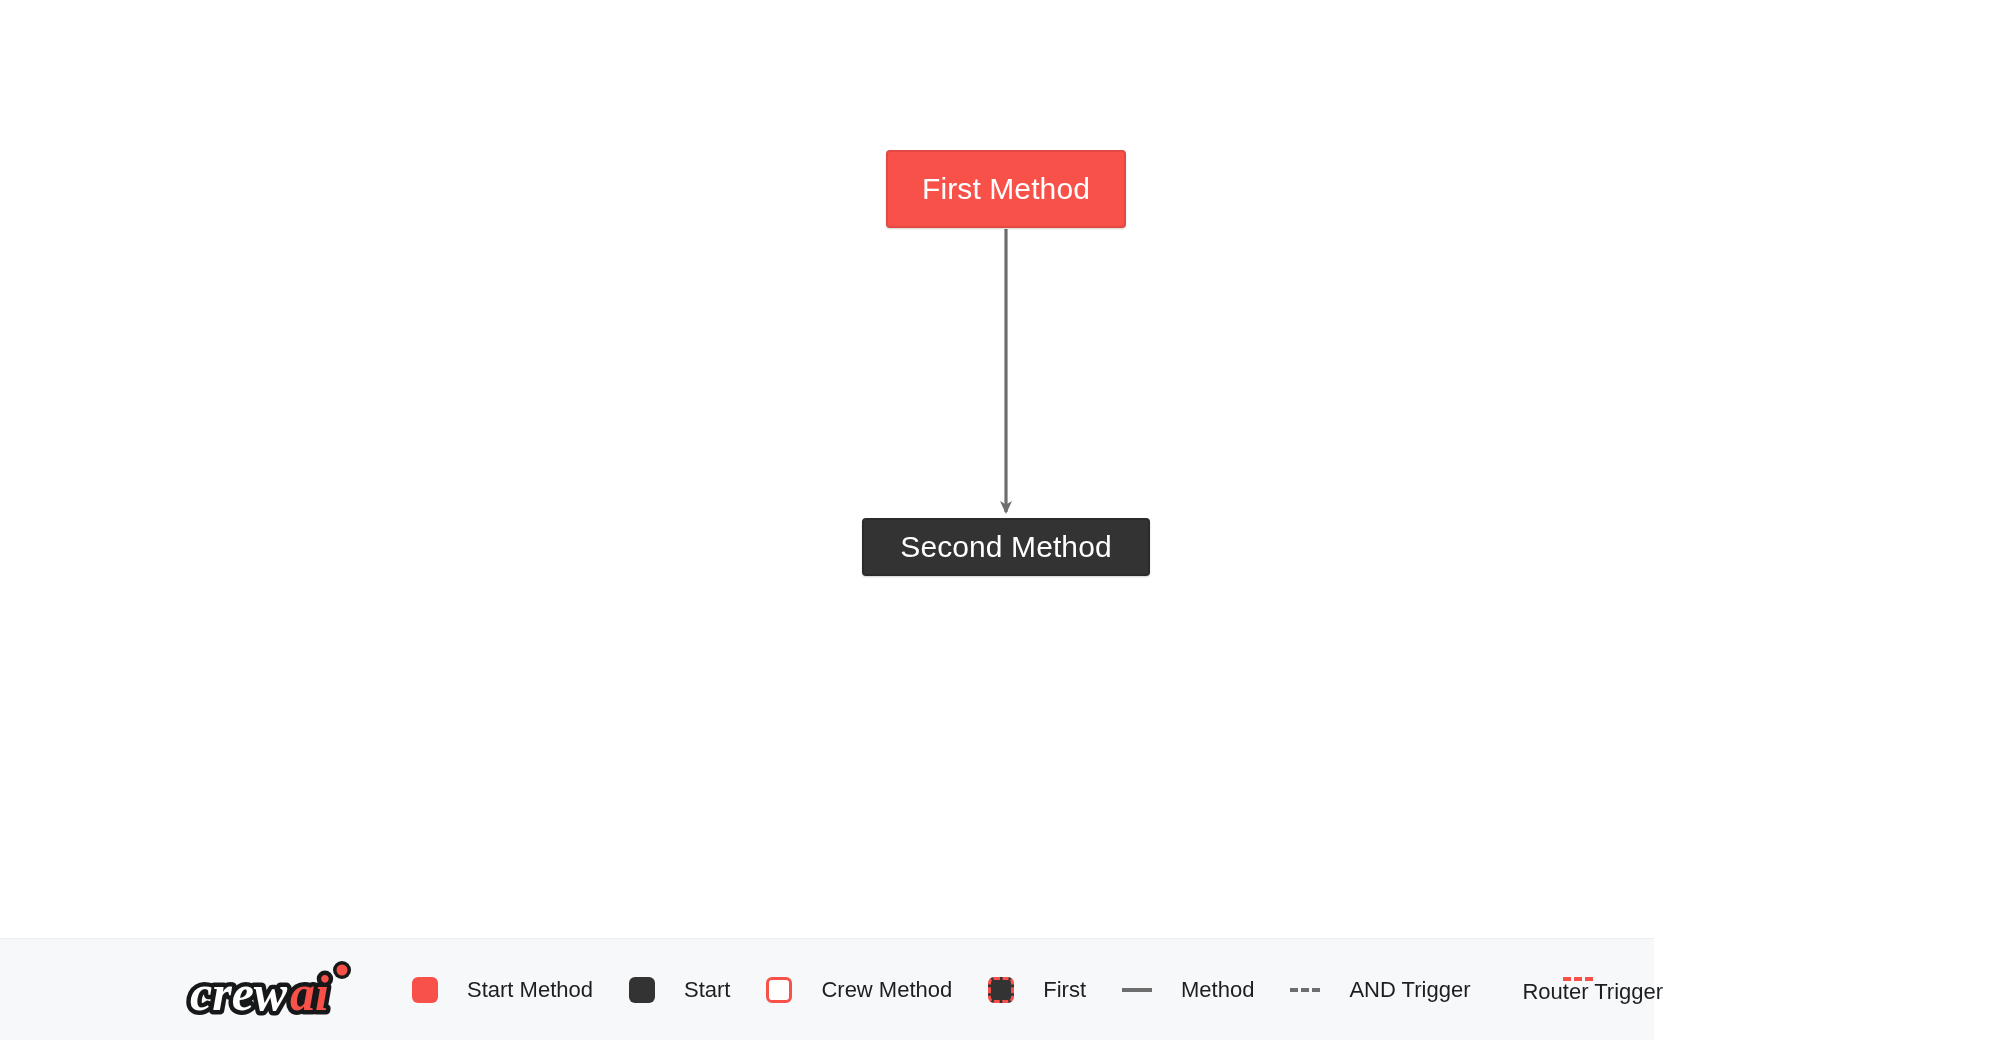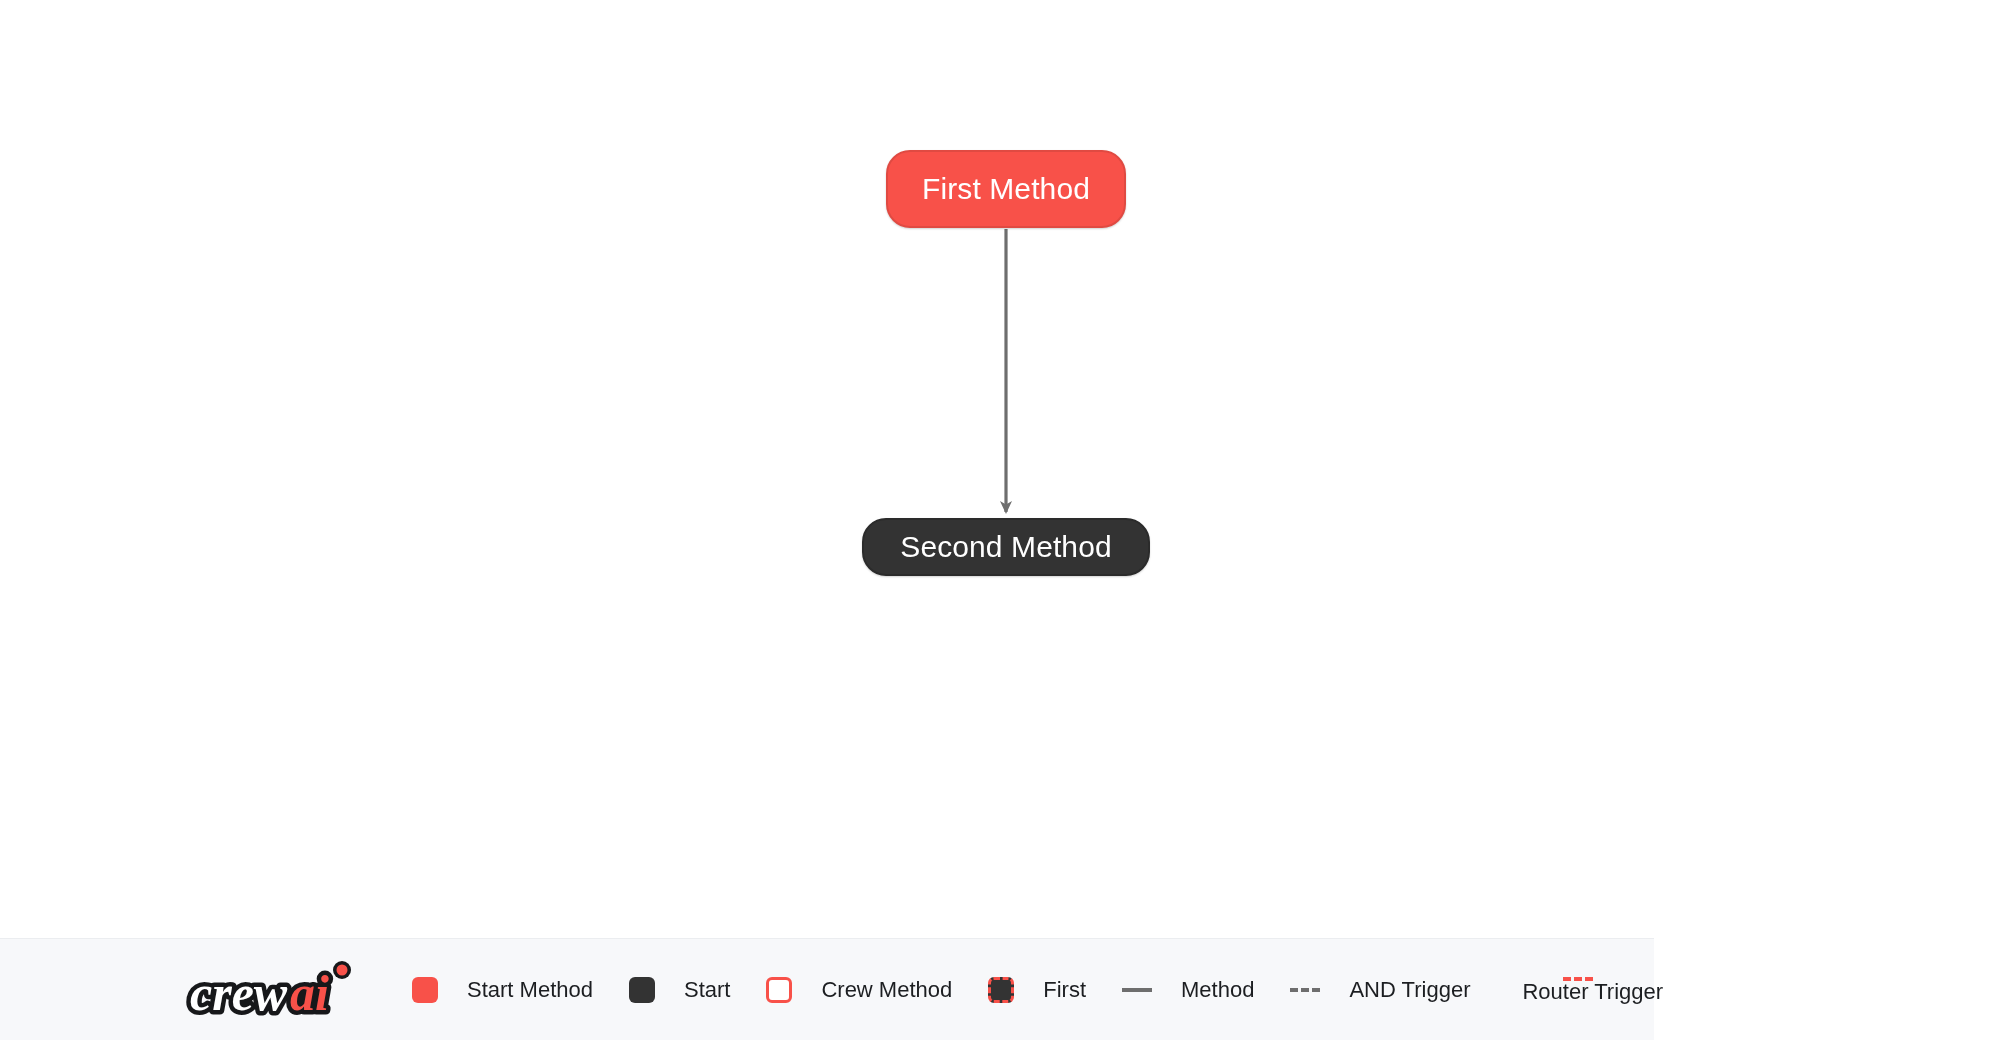--- a/index.html
+++ b/index.html
@@ -39,21 +39,21 @@
     pointer-events: none;
   }
 
   
   .node {
     position: absolute;
     box-sizing: border-box;
     display: flex;
     align-items: center;
     justify-content: center;
-    border-radius: 24px;
+    border-radius: 4px;
     color: #ffffff;
     font-size: 30px;
     font-family: "Liberation Sans", sans-serif;
     font-weight: 400;
     letter-spacing: 0.1px;
     white-space: nowrap;
     user-select: none;
   }
 
   .node-start {

